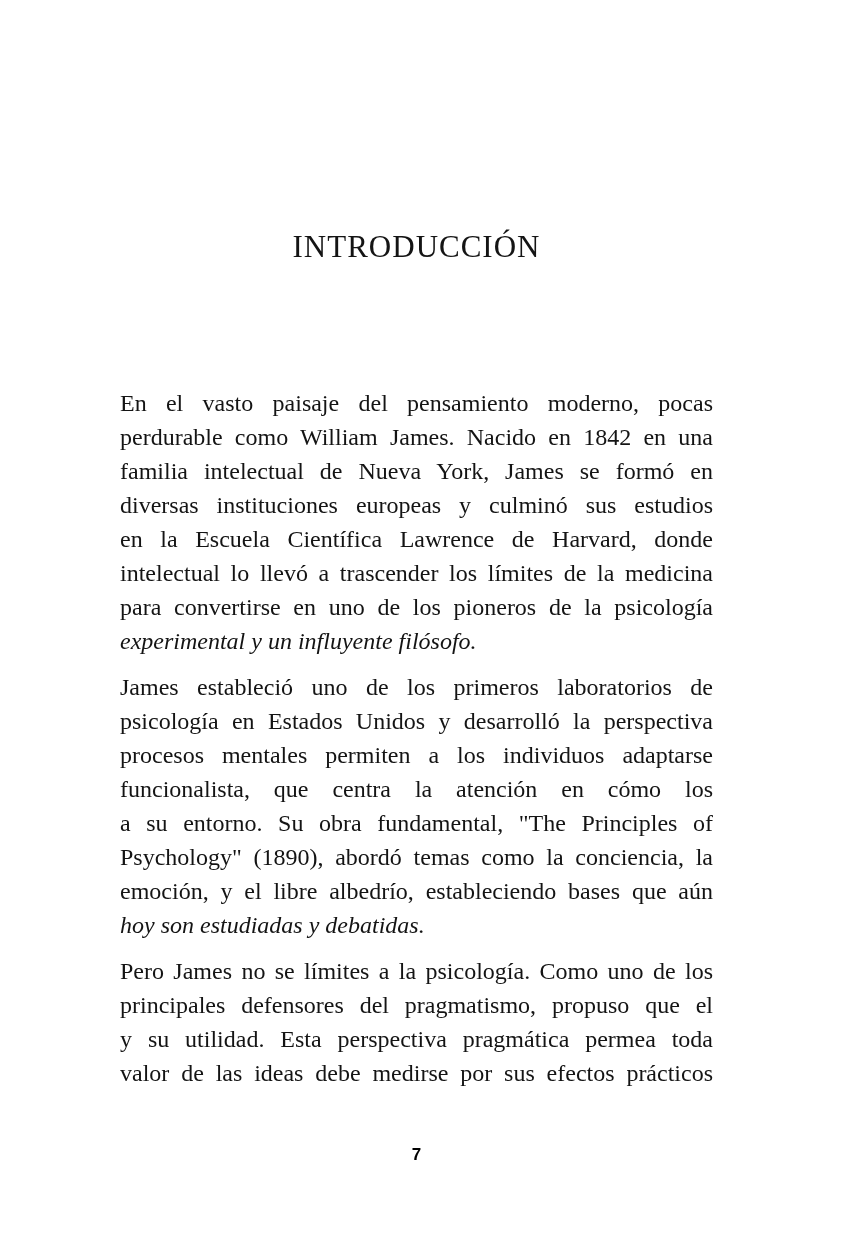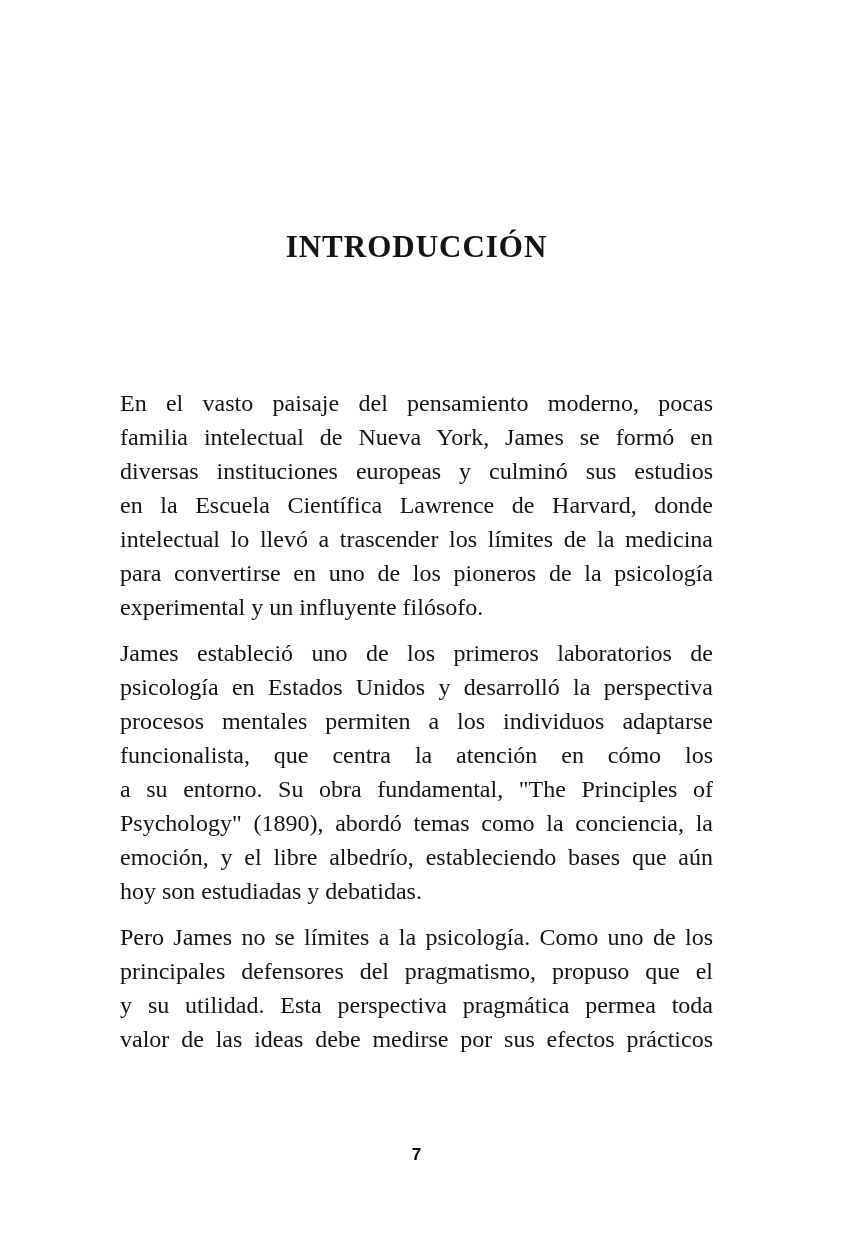--- a/index.html
+++ b/index.html
@@ -16,21 +16,21 @@
     font-family: "Liberation Serif", serif;
     color: #141414;
   }
   .chapter-title {
     position: absolute;
     left: 108px;
     top: 206px;
     width: 617px;
     text-align: center;
     font-size: 31px;
-    font-weight: bold;
+    font-weight: normal;
     letter-spacing: 1px;
     line-height: 40px;
     white-space: nowrap;
   }
   .body-text {
     position: absolute;
     left: 108px;
     top: 374px;
     width: 617px;
     font-size: 24px;
@@ -42,20 +42,21 @@
   .line {
     height: 34px;
     line-height: 34px;
     text-align: justify;
     text-align-last: justify;
     white-space: normal;
     overflow: visible;
   }
   .line.last {
     text-align-last: left;
+    font-style: italic;
   }
   .page-number {
     position: absolute;
     left: 108px;
     top: 1145px;
     width: 617px;
     text-align: center;
     font-family: "Liberation Sans", sans-serif;
     font-size: 17px;
     font-weight: bold;
@@ -64,20 +65,21 @@
 </style>
 </head>
 <body>
 
 <div class="page">
   <h1 class="chapter-title">INTRODUCCIÓN</h1>
 
   <div class="body-text">
       <div class="paragraph">
         <div class="line">En el vasto paisaje del pensamiento moderno, pocas</div>
+        <div class="line">perdurable como William James. Nacido en 1842 en una</div>
         <div class="line">familia intelectual de Nueva York, James se formó en</div>
         <div class="line">diversas instituciones europeas y culminó sus estudios</div>
         <div class="line">en la Escuela Científica Lawrence de Harvard, donde</div>
         <div class="line">intelectual lo llevó a trascender los límites de la medicina</div>
         <div class="line">para convertirse en uno de los pioneros de la psicología</div>
         <div class="line last">experimental y un influyente filósofo.</div>
       </div>
       <div class="paragraph">
         <div class="line">James estableció uno de los primeros laboratorios de</div>
         <div class="line">psicología en Estados Unidos y desarrolló la perspectiva</div>

